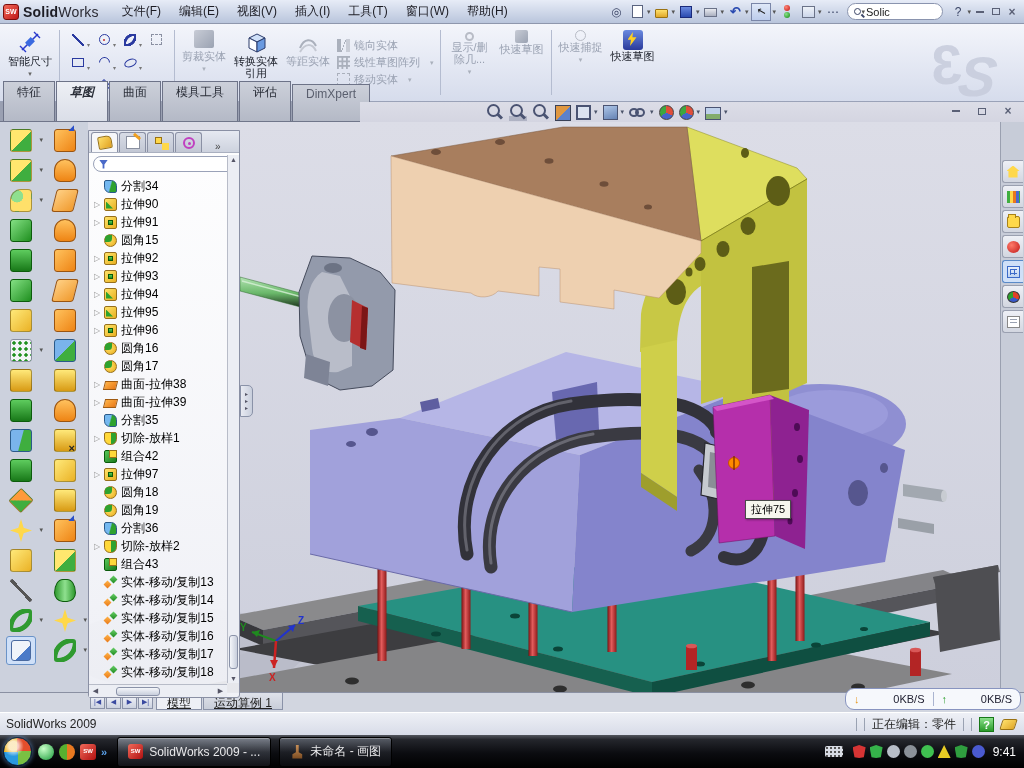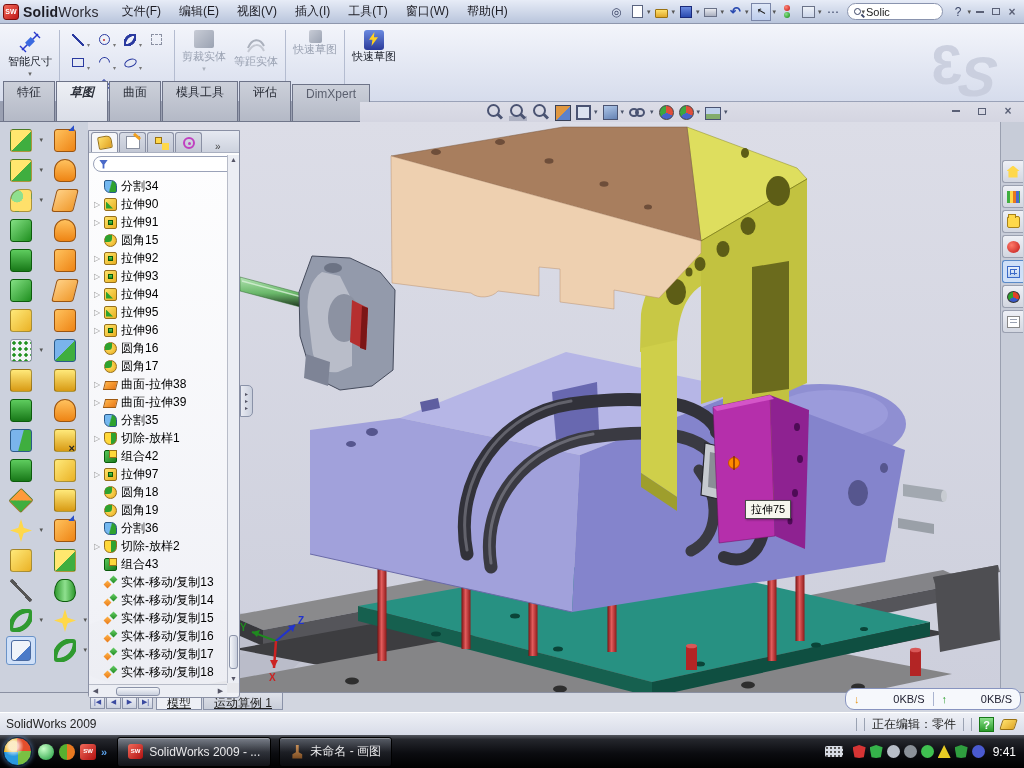--- a/index.html
+++ b/index.html
@@ -394,33 +394,68 @@
       <div class="ent">
         <span class="g g-point"></span>
       </div>
     </div>
   <div class="cm-sep"></div>
   <div class="cmbtn dis">
     <span class="gi gi-rep" style="width:20px;height:18px;margin-bottom:2px;"></span>
     <span class="lbl">剪裁实体</span>
       <span class="ddv">▾</span>
   </div>
+  <div class="cmbtn">
+    <svg class="bigico" viewBox="0 0 24 24">
+      <path d="M5 8 L13 4 L21 8 L13 12 Z" fill="#cfe0f8" stroke="#2a3a6a"></path>
+      <path d="M5 8 L5 18 L13 22 L13 12 Z" fill="#fff" stroke="#2a3a6a"></path>
+      <path d="M13 12 L13 22 L21 18 L21 8 Z" fill="#6a9ae0" stroke="#2a3a6a"></path>
+    </svg>
+    <span class="lbl">转换实体引用</span>
+      <span class="ddv">▾</span>
+  </div>
   <div class="cmbtn dis">
     <svg class="bigico" viewBox="0 0 24 24">
       <path d="M4 18 C8 8 16 8 20 16" stroke="#aab0bc" fill="none" stroke-width="2"></path>
       <path d="M4 22 C9 13 16 13 20 21" stroke="#c4c8d2" fill="none" stroke-width="2"></path>
     </svg>
     <span class="lbl">等距实体</span>
   </div>
+  <div class="stackgrp">
+    <div class="stackrow">
+      <span class="gi gi-mirror"></span>
+      <span>镜向实体</span>
+    </div>
+    <div class="stackrow">
+      <span class="gi gi-grid"></span>
+      <span>线性草图阵列</span>
+        <span class="srow-dd">▾</span>
+    </div>
+    <div class="stackrow">
+      <span class="gi gi-move"></span>
+      <span>移动实体</span>
+        <span class="srow-dd">▾</span>
+    </div>
+  </div>
   <div class="cm-sep"></div>
+  <div class="cmbtn dis">
+    <span class="gi gi-glass"></span>
+    <span class="lbl">显示/删除几...</span>
+      <span class="ddv">▾</span>
+  </div>
   <div class="cmbtn dis">
     <span class="gi gi-rep"></span>
     <span class="lbl">快速草图</span>
   </div>
   <div class="cm-sep"></div>
+  <div class="cmbtn dis">
+    <span class="gi gi-snap"></span>
+    <span class="lbl">快速捕捉</span>
+      <span class="ddv">▾</span>
+  </div>
   <div class="cmbtn">
     <span class="gi gi-rapid" style="width:20px;height:20px;"></span>
     <span class="lbl">快速草图</span>
   </div>
 </div>
 
 <div class="ribbonrow">
   <div class="rtabs-wrap" id="rtabs">
       <div class="rtab">特征</div>
       <div class="rtab active">草图</div>

